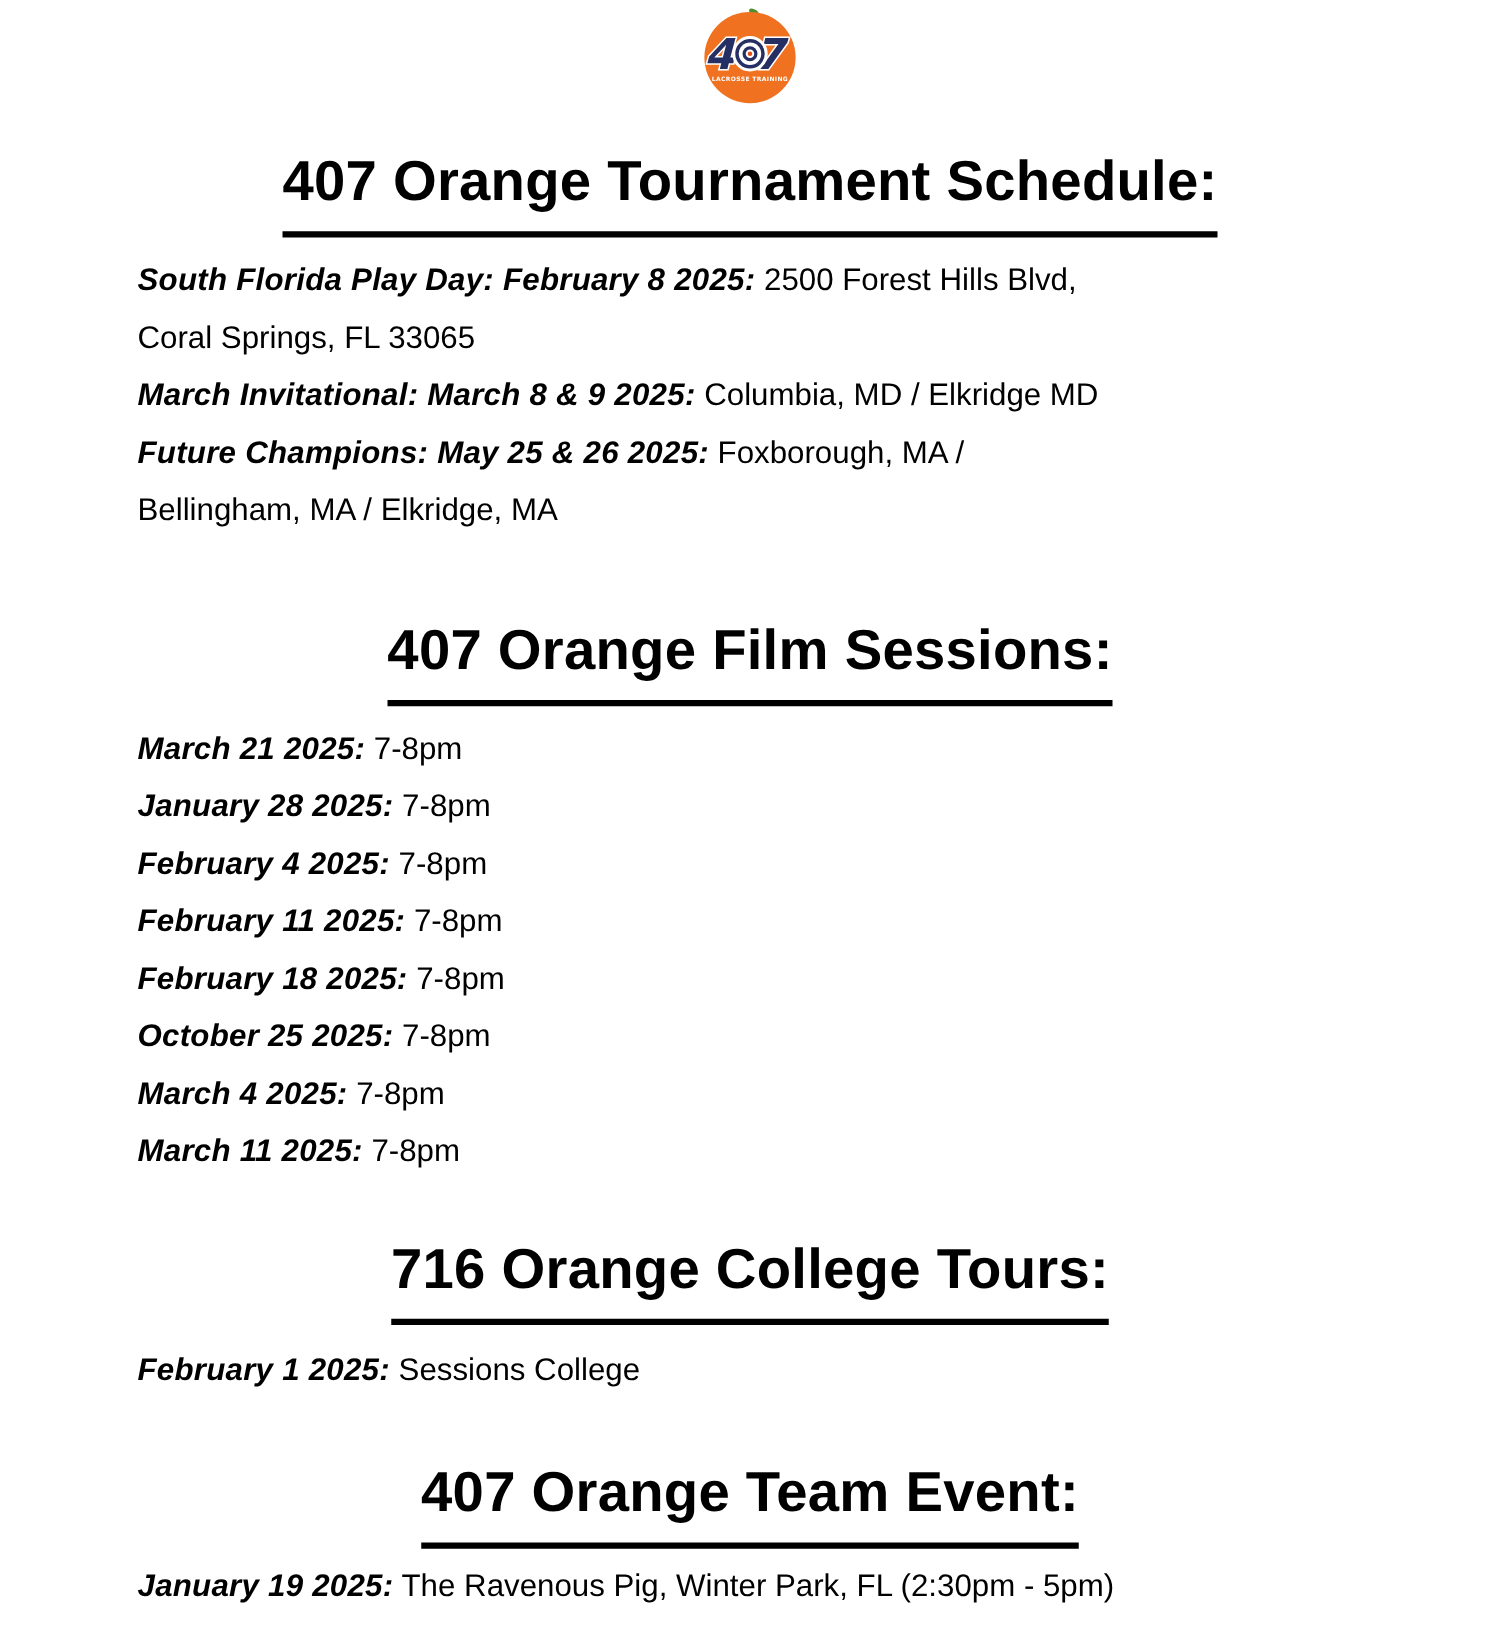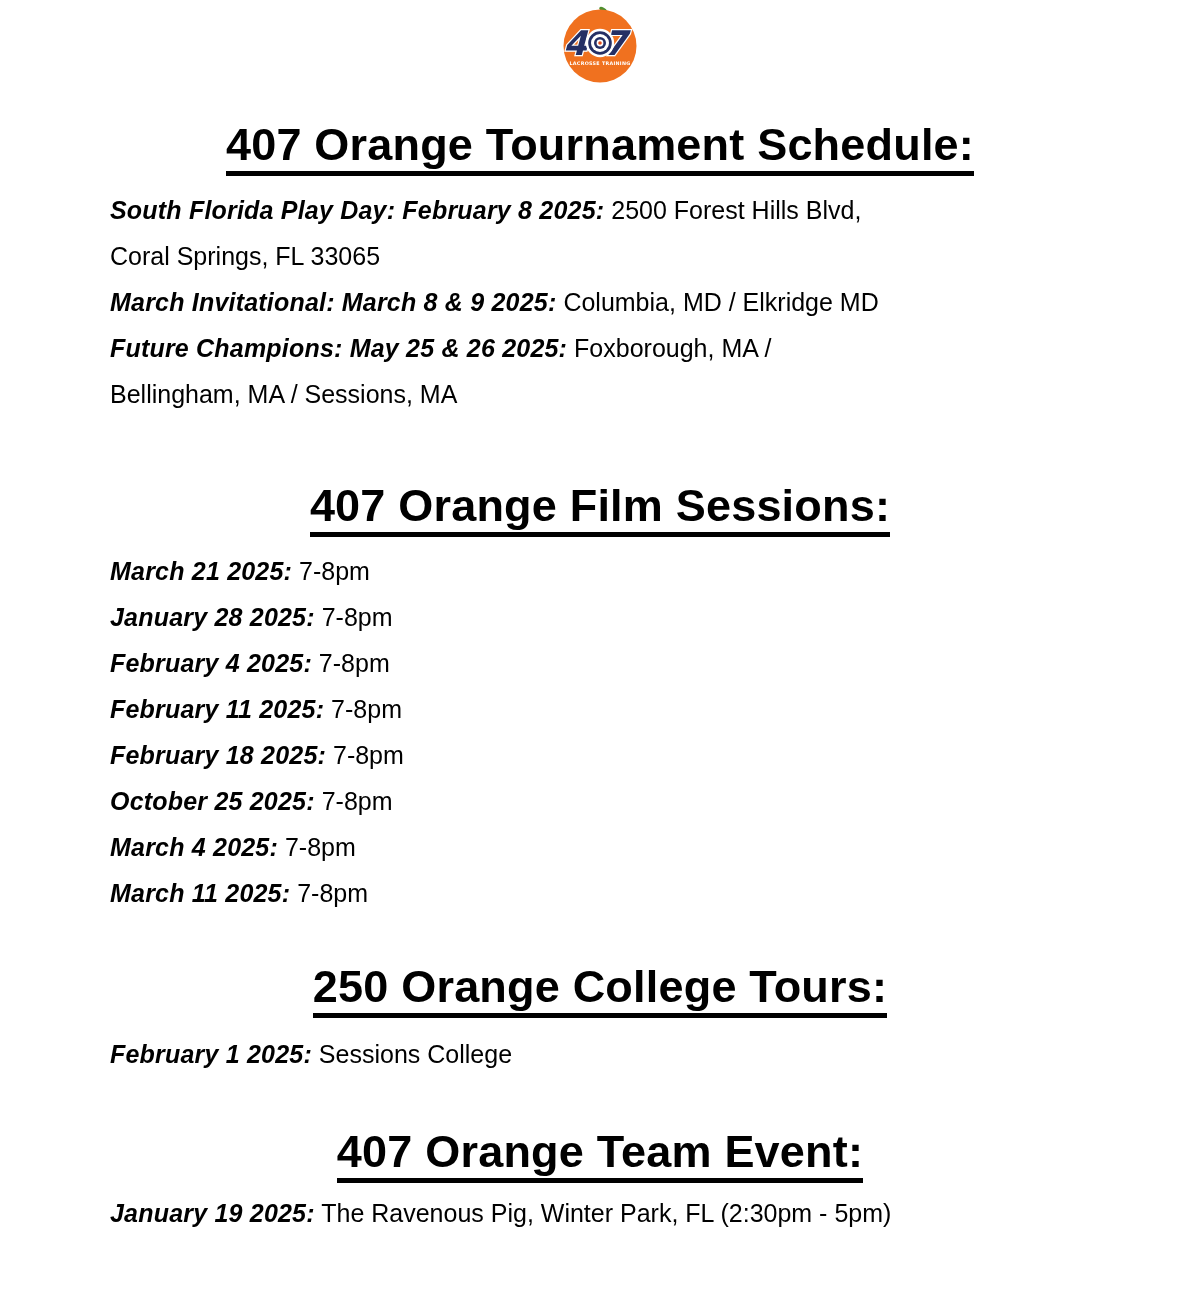--- a/index.html
+++ b/index.html
@@ -25,21 +25,21 @@
   .heading {
     text-align: center;
     font-size: 45px;
     font-weight: bold;
     line-height: 46px;
     letter-spacing: 0.2px;
   }
   .heading .hu {
     display: inline-block;
     border-bottom: 5px solid #000000;
-    padding-bottom: 3px;
+    padding-bottom: 17px;
   }
   .h-tournament { margin-top: 38px; }
   .block {
     margin-left: 110px;
     margin-right: 45px;
     font-size: 25px;
     line-height: 46px;
   }
   .line {
     margin: 0;
@@ -81,39 +81,39 @@
   </div>
 
   <div class="heading h-tournament">
     <span class="hu">407 Orange Tournament Schedule:</span>
   </div>
   <div class="block b-tournament">
     <p class="line"><span class="lbl">South Florida Play Day: February 8 2025:</span><span> 2500 Forest Hills Blvd,</span></p>
     <p class="line"><span class="lbl"></span><span>Coral Springs, FL 33065</span></p>
     <p class="line"><span class="lbl">March Invitational: March 8 &amp; 9 2025:</span><span> Columbia, MD / Elkridge MD</span></p>
     <p class="line"><span class="lbl">Future Champions: May 25 &amp; 26 2025:</span><span> Foxborough, MA /</span></p>
-    <p class="line"><span class="lbl"></span><span>Bellingham, MA / Sessions, MA</span></p>
+    <p class="line"><span class="lbl"></span><span>Bellingham, MA / Elkridge, MA</span></p>
   </div>
 
   <div class="heading h-film">
     <span class="hu">407 Orange Film Sessions:</span>
   </div>
   <div class="block b-film">
     <p class="line"><span class="lbl">March 21 2025:</span><span> 7-8pm</span></p>
     <p class="line"><span class="lbl">January 28 2025:</span><span> 7-8pm</span></p>
     <p class="line"><span class="lbl">February 4 2025:</span><span> 7-8pm</span></p>
     <p class="line"><span class="lbl">February 11 2025:</span><span> 7-8pm</span></p>
     <p class="line"><span class="lbl">February 18 2025:</span><span> 7-8pm</span></p>
     <p class="line"><span class="lbl">October 25 2025:</span><span> 7-8pm</span></p>
     <p class="line"><span class="lbl">March 4 2025:</span><span> 7-8pm</span></p>
     <p class="line"><span class="lbl">March 11 2025:</span><span> 7-8pm</span></p>
   </div>
 
   <div class="heading h-college">
-    <span class="hu">250 Orange College Tours:</span>
+    <span class="hu">716 Orange College Tours:</span>
   </div>
   <div class="block b-college">
     <p class="line"><span class="lbl">February 1 2025:</span><span> Sessions College</span></p>
   </div>
 
   <div class="heading h-team">
     <span class="hu">407 Orange Team Event:</span>
   </div>
   <div class="block b-team">
     <p class="line"><span class="lbl">January 19 2025:</span><span> The Ravenous Pig, Winter Park, FL (2:30pm - 5pm)</span></p>

